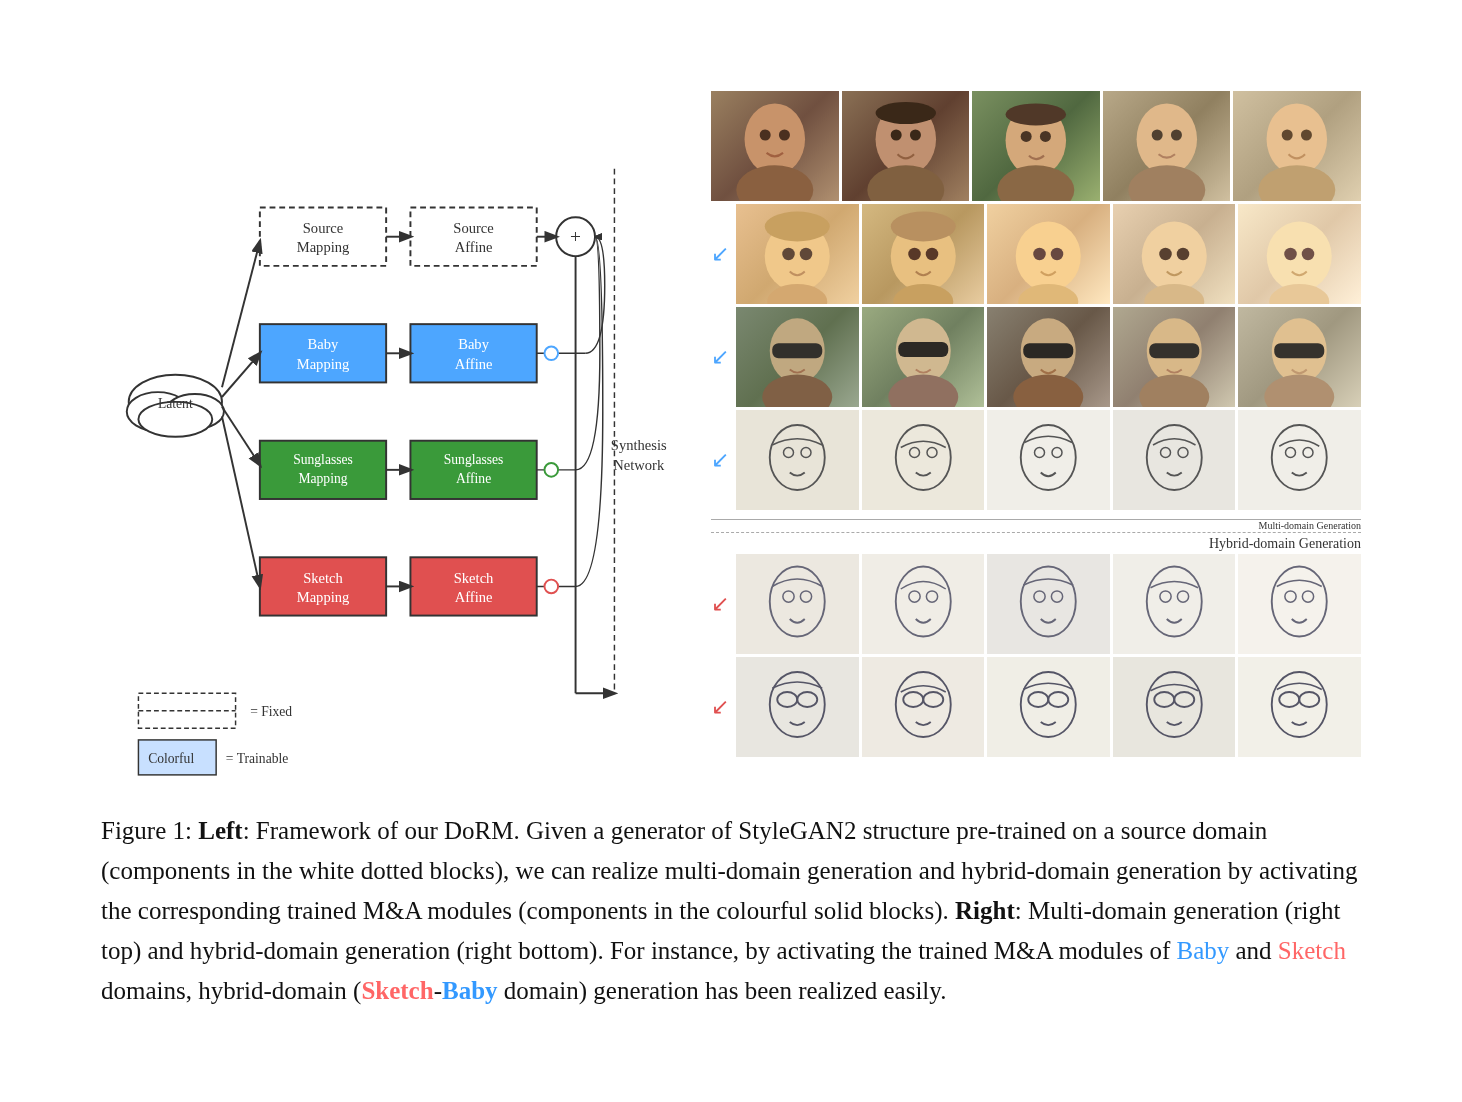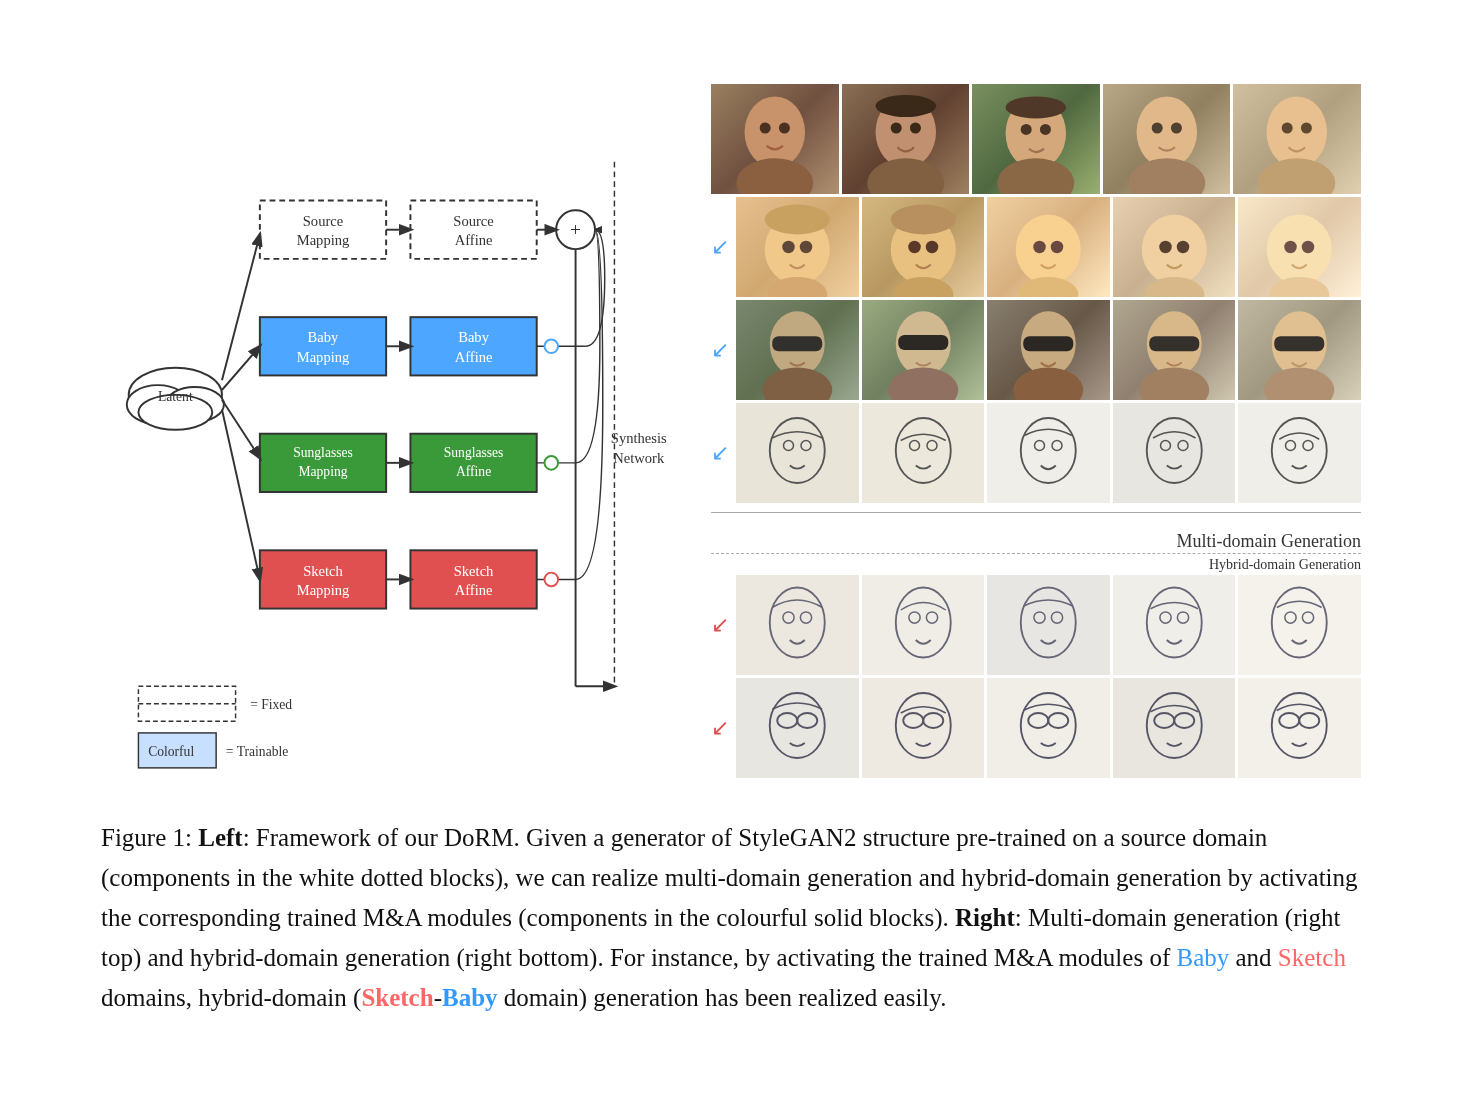--- a/index.html
+++ b/index.html
@@ -407,21 +407,21 @@
                 <circle cx="33" cy="34" r="4" fill="none" stroke="#555" stroke-width="1.2"></circle>
                 <circle cx="47" cy="34" r="4" fill="none" stroke="#555" stroke-width="1.2"></circle>
                 <path d="M34,50 Q40,55 46,50" stroke="#555" stroke-width="1.5" fill="none"></path>
                 <path d="M24,29 Q40,19 56,29" stroke="#555" stroke-width="1.2" fill="none"></path>
               </svg>
           </div>
         </div>
       </div>
 
       <div style="text-align:right; margin: 6px 0 2px 0;">
-        <div style="font-size:18px; color:#333; border-top:1.5px solid #aaa; padding-top:18px; margin-bottom:1px;">Multi-domain Generation</div>
+        <div style="font-size:10px; color:#333; border-top:1.5px solid #aaa; padding-top:0; margin-bottom:1px;">Multi-domain Generation</div>
         <div style="font-size:14px; color:#333; border-top:1.5px dashed #aaa; padding-top:3px;">Hybrid-domain Generation</div>
       </div>
 
       <div style="display:flex; align-items:center; gap:3px; margin-bottom:3px;">
         <div style="color:#e05050; font-size:22px; margin-right:4px; flex-shrink:0;">↙</div>
         <div style="display:grid; grid-template-columns: repeat(5,1fr); gap:3px; flex:1;">
           <div class="face-cell" style="background:#ece8e0; height:100px;">
             <svg viewBox="0 0 80 80" class="face-svg">
                 <ellipse cx="40" cy="38" rx="22" ry="28" fill="none" stroke="#667" stroke-width="1.5"></ellipse>
                 <circle cx="33" cy="34" r="4.5" fill="none" stroke="#667" stroke-width="1.2"></circle>

